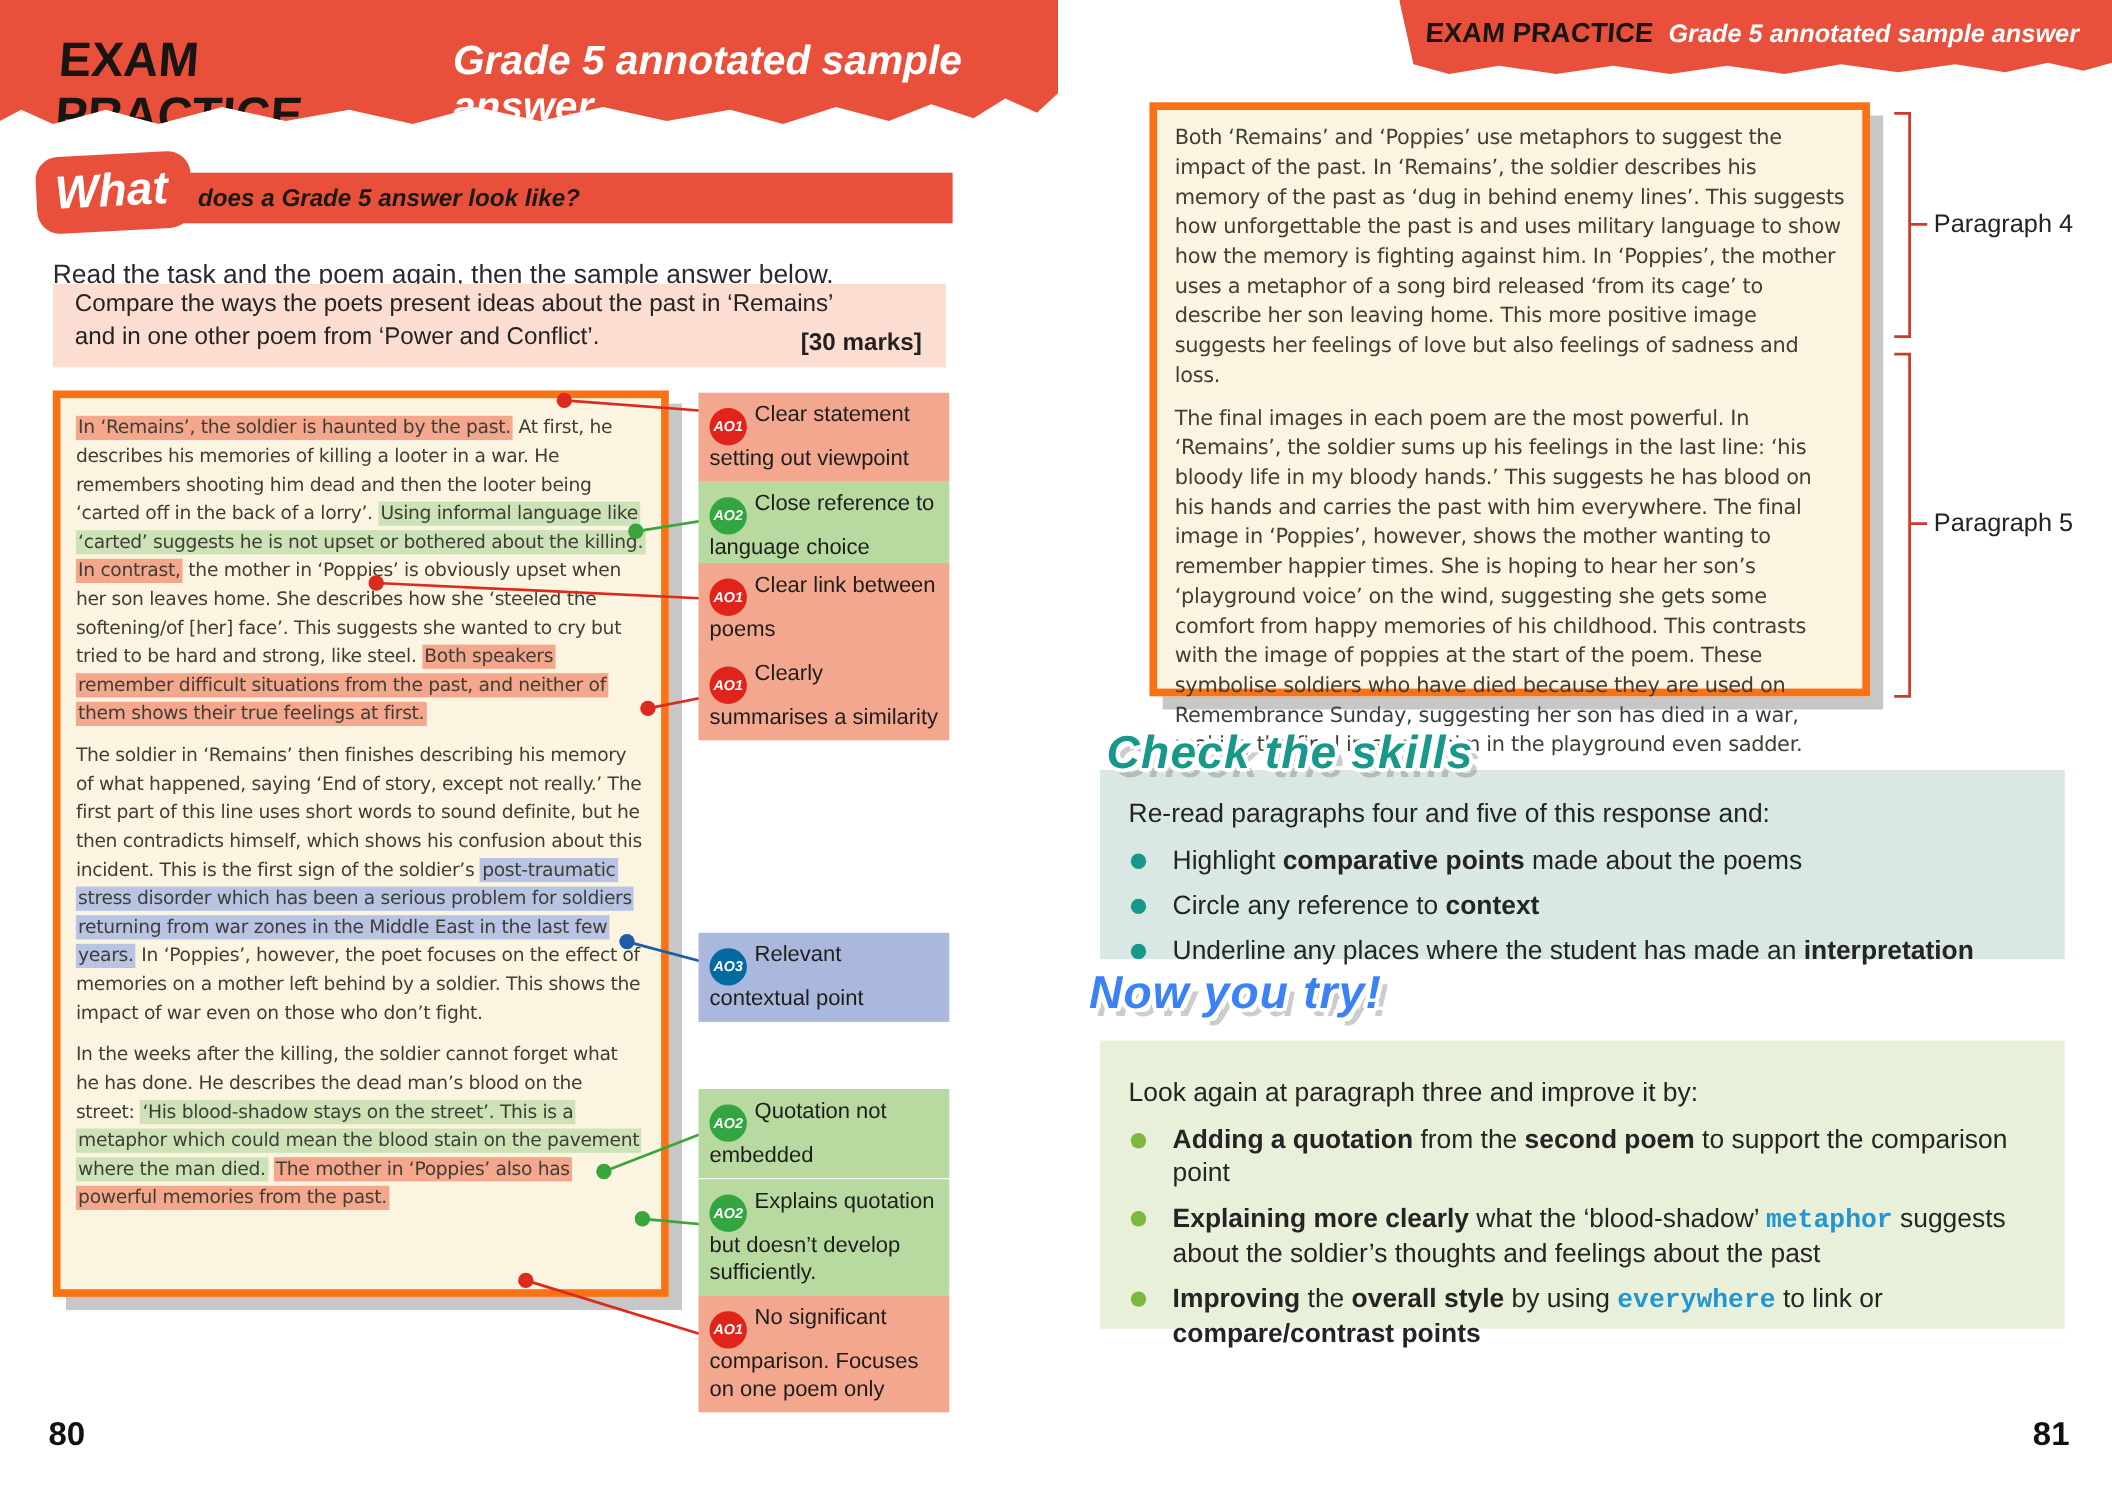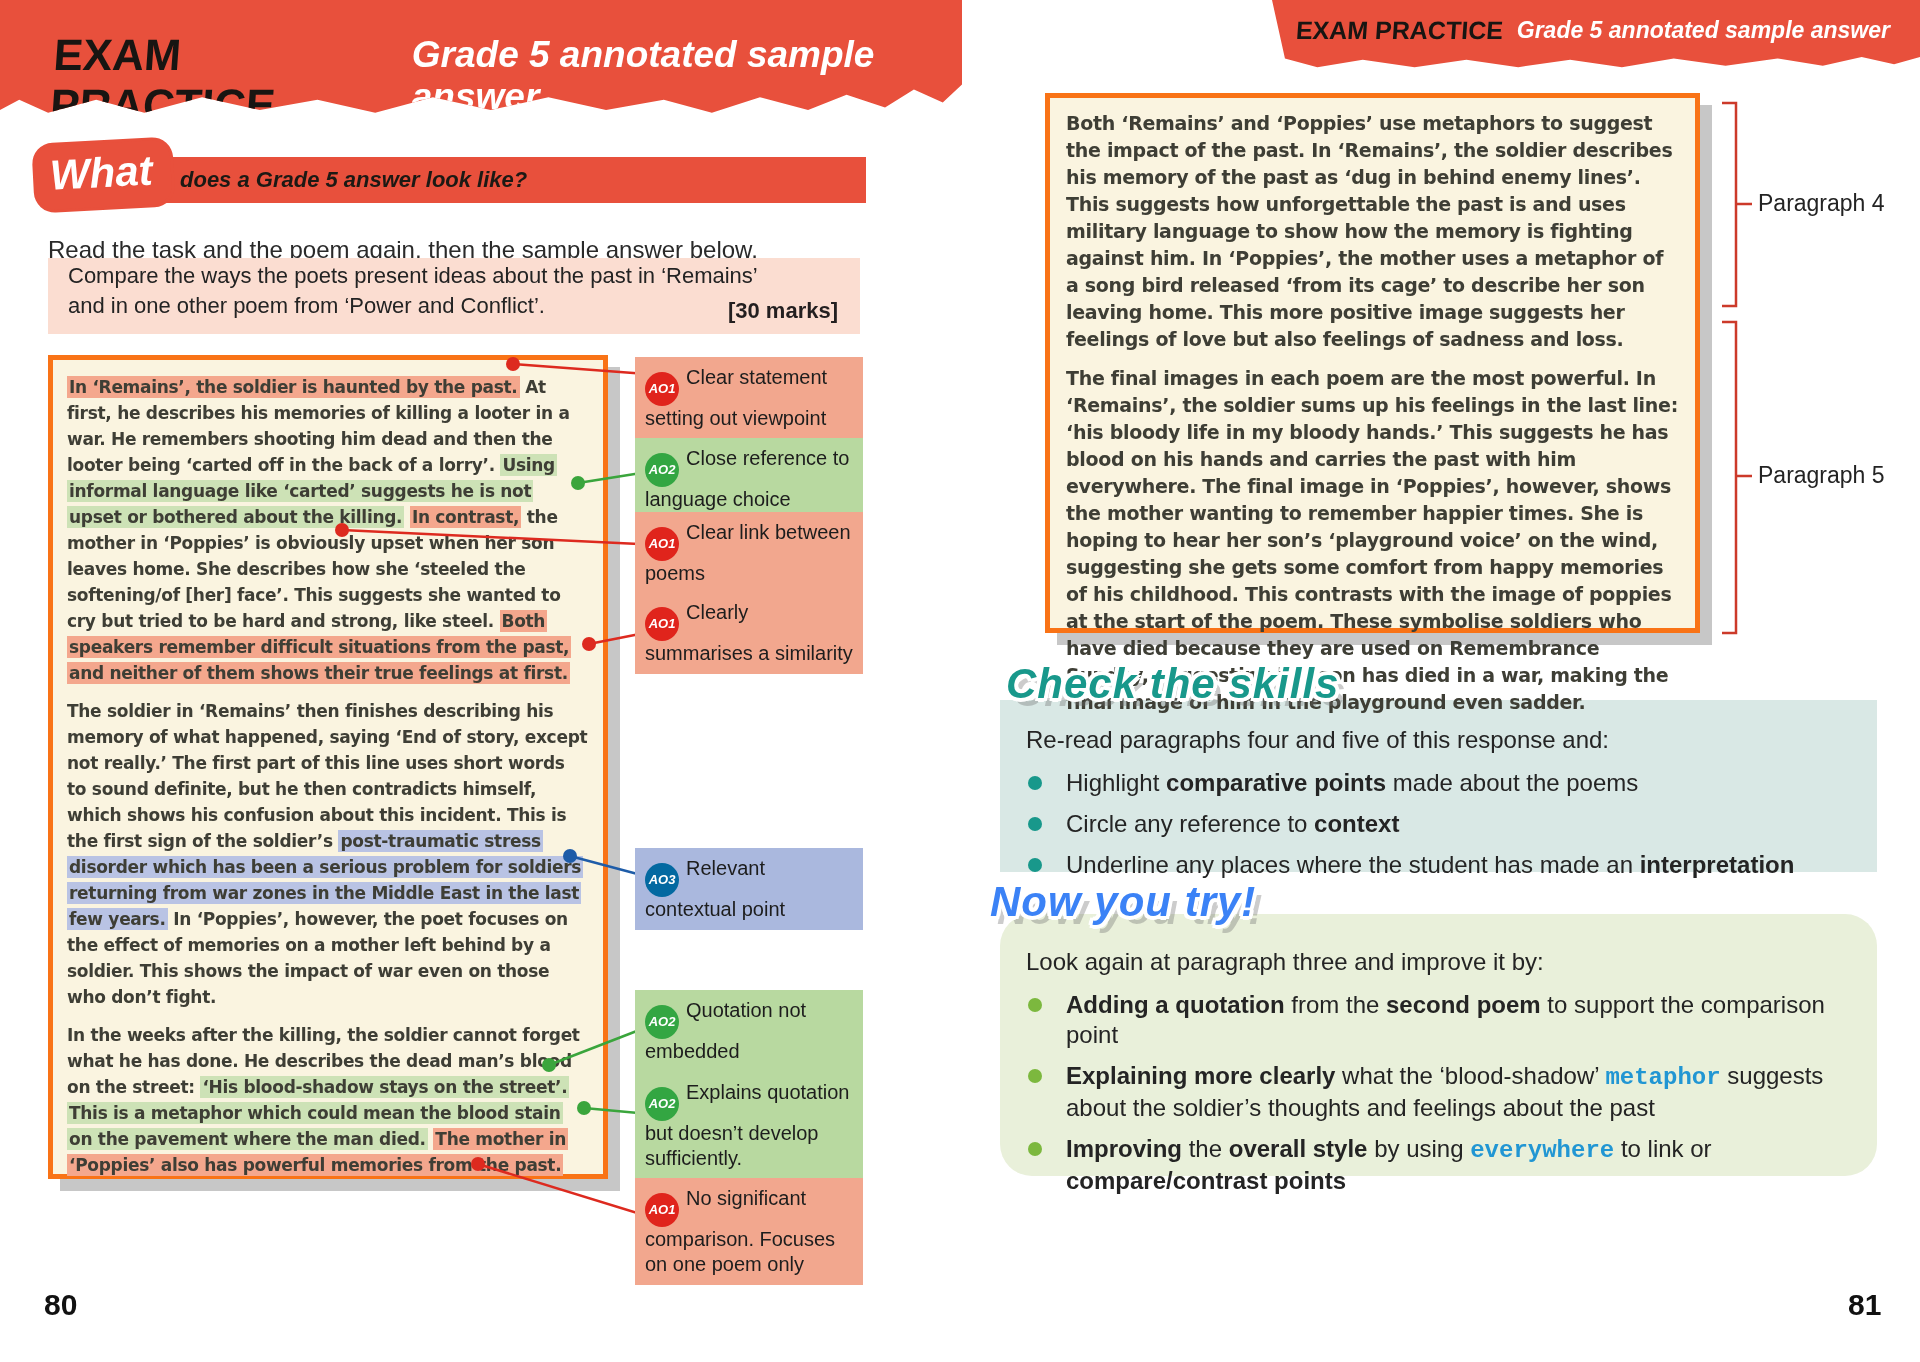--- a/index.html
+++ b/index.html
@@ -33,22 +33,22 @@
     font-size:42px;font-weight:900;font-style:italic;padding:6px 18px 10px 14px;border-radius:18px;
     transform:rotate(-3deg);box-shadow:0 0 0 3px #e8503c;
   }
   .intro{position:absolute;left:48px;top:212px;font-size:24px;color:#2a2a2a;}
   
   .task-box{position:absolute;left:48px;top:258px;width:812px;height:76px;background:#fbddd1;box-sizing:border-box;padding:3px 20px;}
   .task-text{display:block;width:700px;font-size:22px;line-height:30px;color:#232323;}
   .task-marks{position:absolute;right:22px;bottom:10px;font-size:22px;font-weight:800;}
   
   .answer-box{
-    position:absolute;background:#faf4e0;border:5px solid #f97316;z-index:2;
-    box-shadow:12px 12px 0 #c7c7c7;box-sizing:border-box;font-weight:bold;
+    position:absolute;background:#faf4e0;border:7px solid #f97316;z-index:2;
+    box-shadow:12px 12px 0 #c7c7c7;box-sizing:border-box;
   }
   .box-left{left:48px;top:355px;width:560px;height:824px;padding:14px 14px;}
   .box-right{left:1045px;top:93px;width:655px;height:540px;padding:12px 16px;}
   .hand{font-family:"DejaVu Sans", sans-serif;color:#3e3e35;margin:0;}
   .box-left .hand{font-size:17px;line-height:26px;letter-spacing:-0.3px;}
   .box-right .hand{font-size:19px;line-height:27px;letter-spacing:-0.3px;}
   .hand + .hand{margin-top:12px;}
   .hl-salmon{background:#f4a78d;box-decoration-break:clone;-webkit-box-decoration-break:clone;padding:1px 2px;}
   .hl-green{background:#cde2b6;box-decoration-break:clone;-webkit-box-decoration-break:clone;padding:1px 2px;}
   .hl-lavender{background:#b9c3e4;box-decoration-break:clone;-webkit-box-decoration-break:clone;padding:1px 2px;}
@@ -74,21 +74,21 @@
   .c8{left:635px;top:1178px;}
   
   .connectors{position:absolute;left:0;top:0;z-index:3;pointer-events:none;}
   
   .para-label{position:absolute;font-size:23px;color:#232323;}
   .pl4{left:1758px;top:190px;}
   .pl5{left:1758px;top:462px;}
   
   .panel{position:absolute;left:1000px;width:877px;box-sizing:border-box;padding:26px 26px 10px 26px;}
   .check-panel{top:700px;height:172px;background:#d9e8e5;}
-  .try-panel{top:914px;height:262px;background:#e9f0da;padding-top:34px;border-radius:32px;}
+  .try-panel{top:946px;height:262px;background:#e9f0da;padding-top:34px;}
   .panel-intro{font-size:24px;margin:0 0 14px 0;color:#242424;}
   .panel-list{list-style:none;margin:0;padding:0;}
   .panel-list li{position:relative;padding-left:40px;margin-bottom:11px;font-size:24px;line-height:30px;color:#242424;}
   .panel-list li::before{content:"";position:absolute;left:2px;top:8px;width:14px;height:14px;border-radius:50%;}
   .check-list li::before{background:#18988b;}
   .try-list li::before{background:#7cb83e;}
   .b{font-weight:800;}
   .c-link{color:#2196d3;font-family:Liberation Mono, monospace;}
   
   .bubble{

